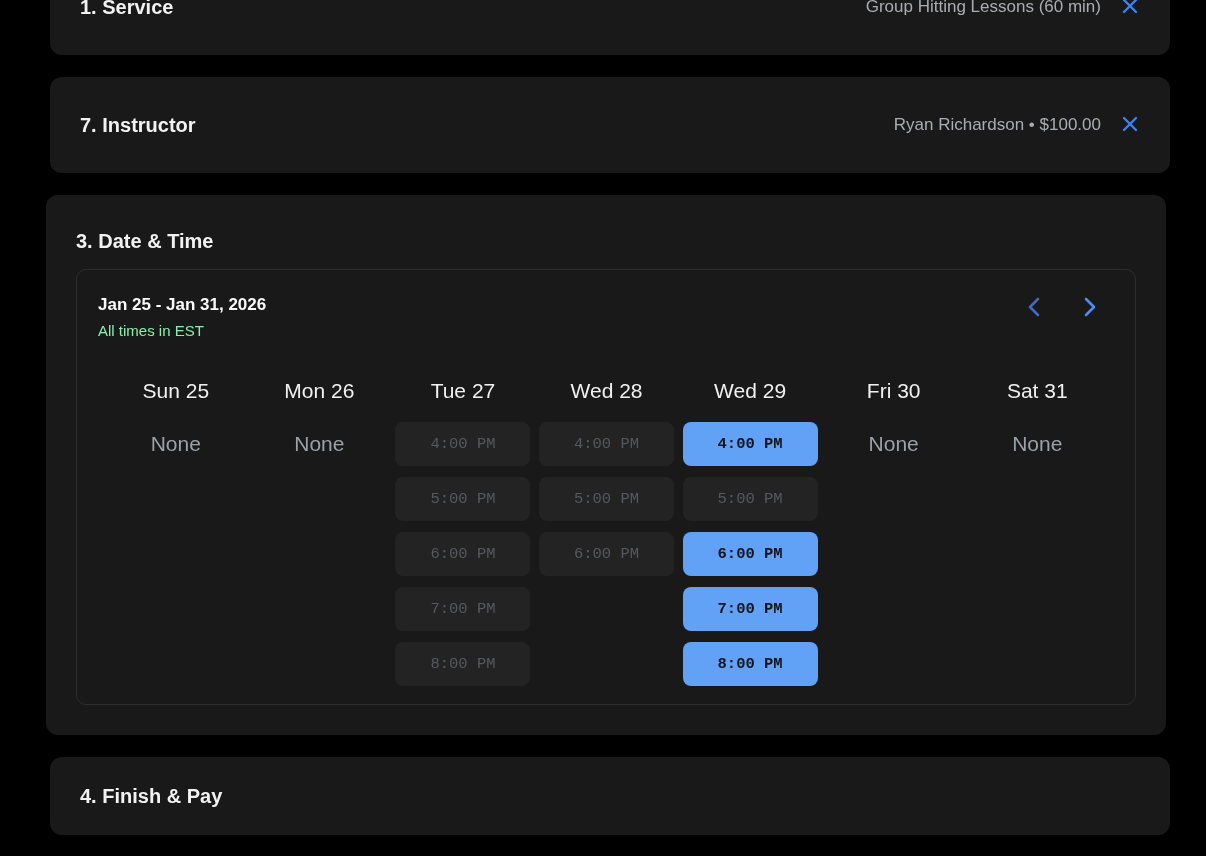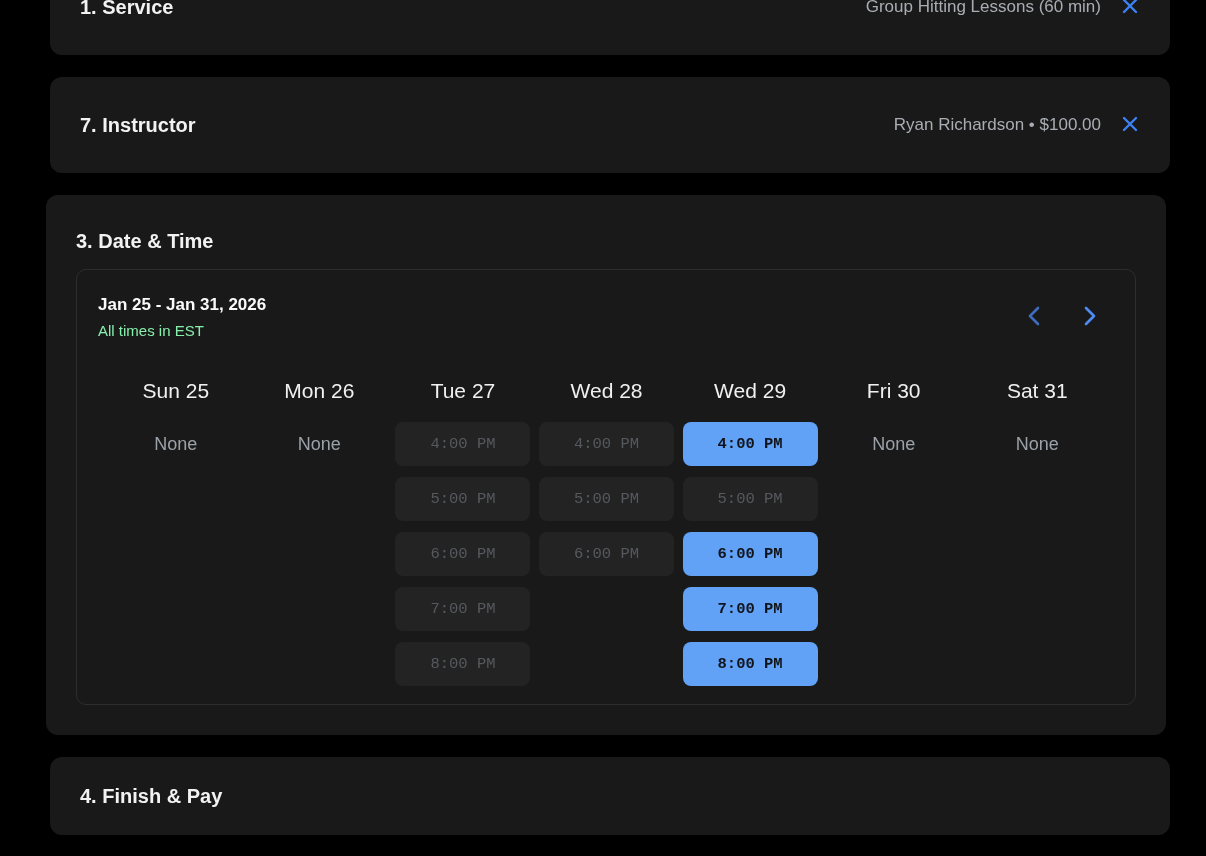--- a/index.html
+++ b/index.html
@@ -33,39 +33,39 @@
   }
   
   .card.datetime { height:540px; padding:33px 30px 0 30px;margin-left:46px; }
   .cal-panel {
     margin-top:14px;
     height:436px;
     border:1px solid #2d2d2d;
     border-radius:10px;
     padding:24px 20px 0 21px;
   }
-  .cal-header { display:flex; align-items:center; justify-content:space-between; }
+  .cal-header { display:flex; align-items:flex-start; justify-content:space-between; }
   .cal-week-label { font-size:17px; font-weight:700; color:#fafafa; line-height:22px; }
   .cal-tz-note { font-size:15px; color:#86efac; margin-top:5px; line-height:19px; }
   .cal-nav { display:flex; align-items:center; gap:26px; padding-right:12px; }
   .nav-btn { background:none; border:none; cursor:pointer; width:28px; height:28px;
     display:flex; align-items:center; justify-content:center; }
   .cal-grid { display:flex; margin-top:41px; padding:0 6px; }
   .day-col { flex:1; display:flex; flex-direction:column; align-items:center; }
   .day-label { font-size:21px; color:#f0f0f0; font-weight:500; line-height:19px; }
   .day-slots { margin-top:22px; display:flex; flex-direction:column; gap:11px; align-items:center; }
   .slot {
     width:135px; height:44px;
     border:none; border-radius:8px;
     font-size:15.5px;
     font-family:Liberation Mono, monospace;
   }
   .slot.disabled { background:#232323; color:#56595d; cursor:default; }
   .slot.available { background:#61a1f6; color:#10151c; font-weight:600; cursor:pointer; }
-  .none-label { font-size:18px; color:#9ba1a8; line-height:44px; }
+  .none-label { font-size:21px; color:#9ba1a8; line-height:44px; }
   
   .card.finish { height:78px; display:flex; align-items:center; padding:0 30px; }
 </style>
 </head>
 <body>
 
 <div class="card summary first">
   <div class="section-title">1. Service</div>
   <div class="summary-right">
     <span class="summary-value">Group Hitting Lessons (60 min)</span>

